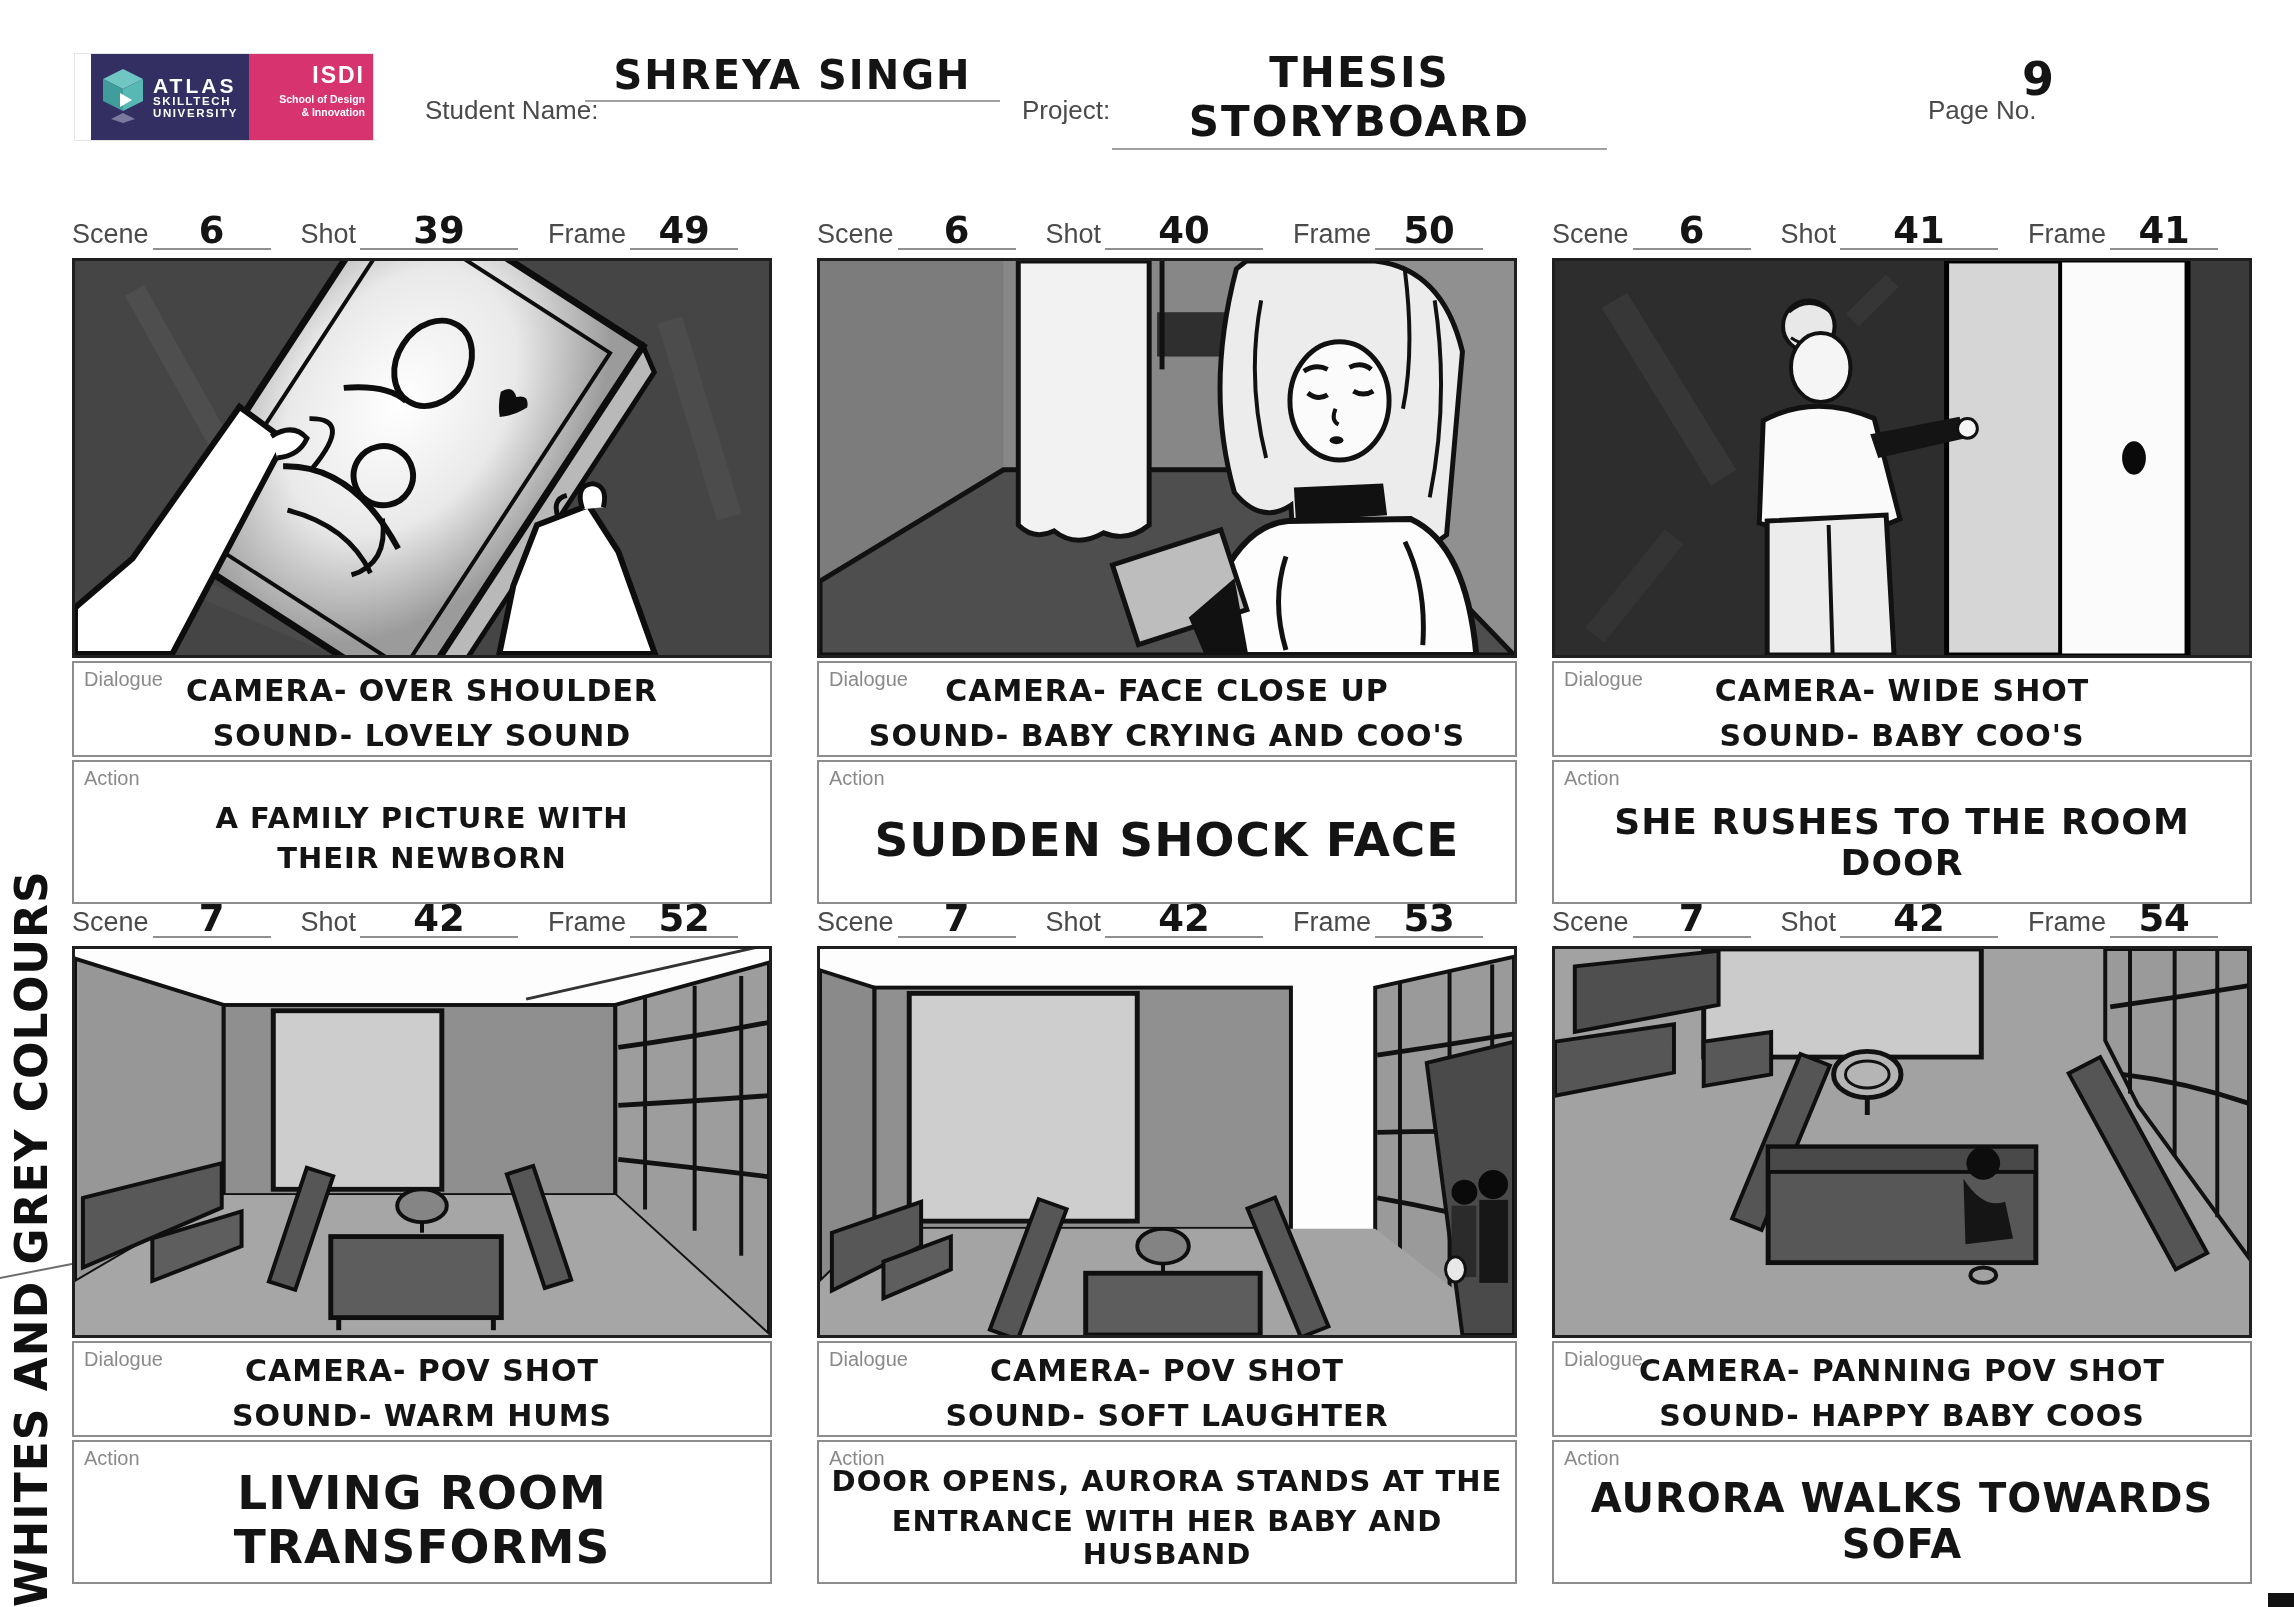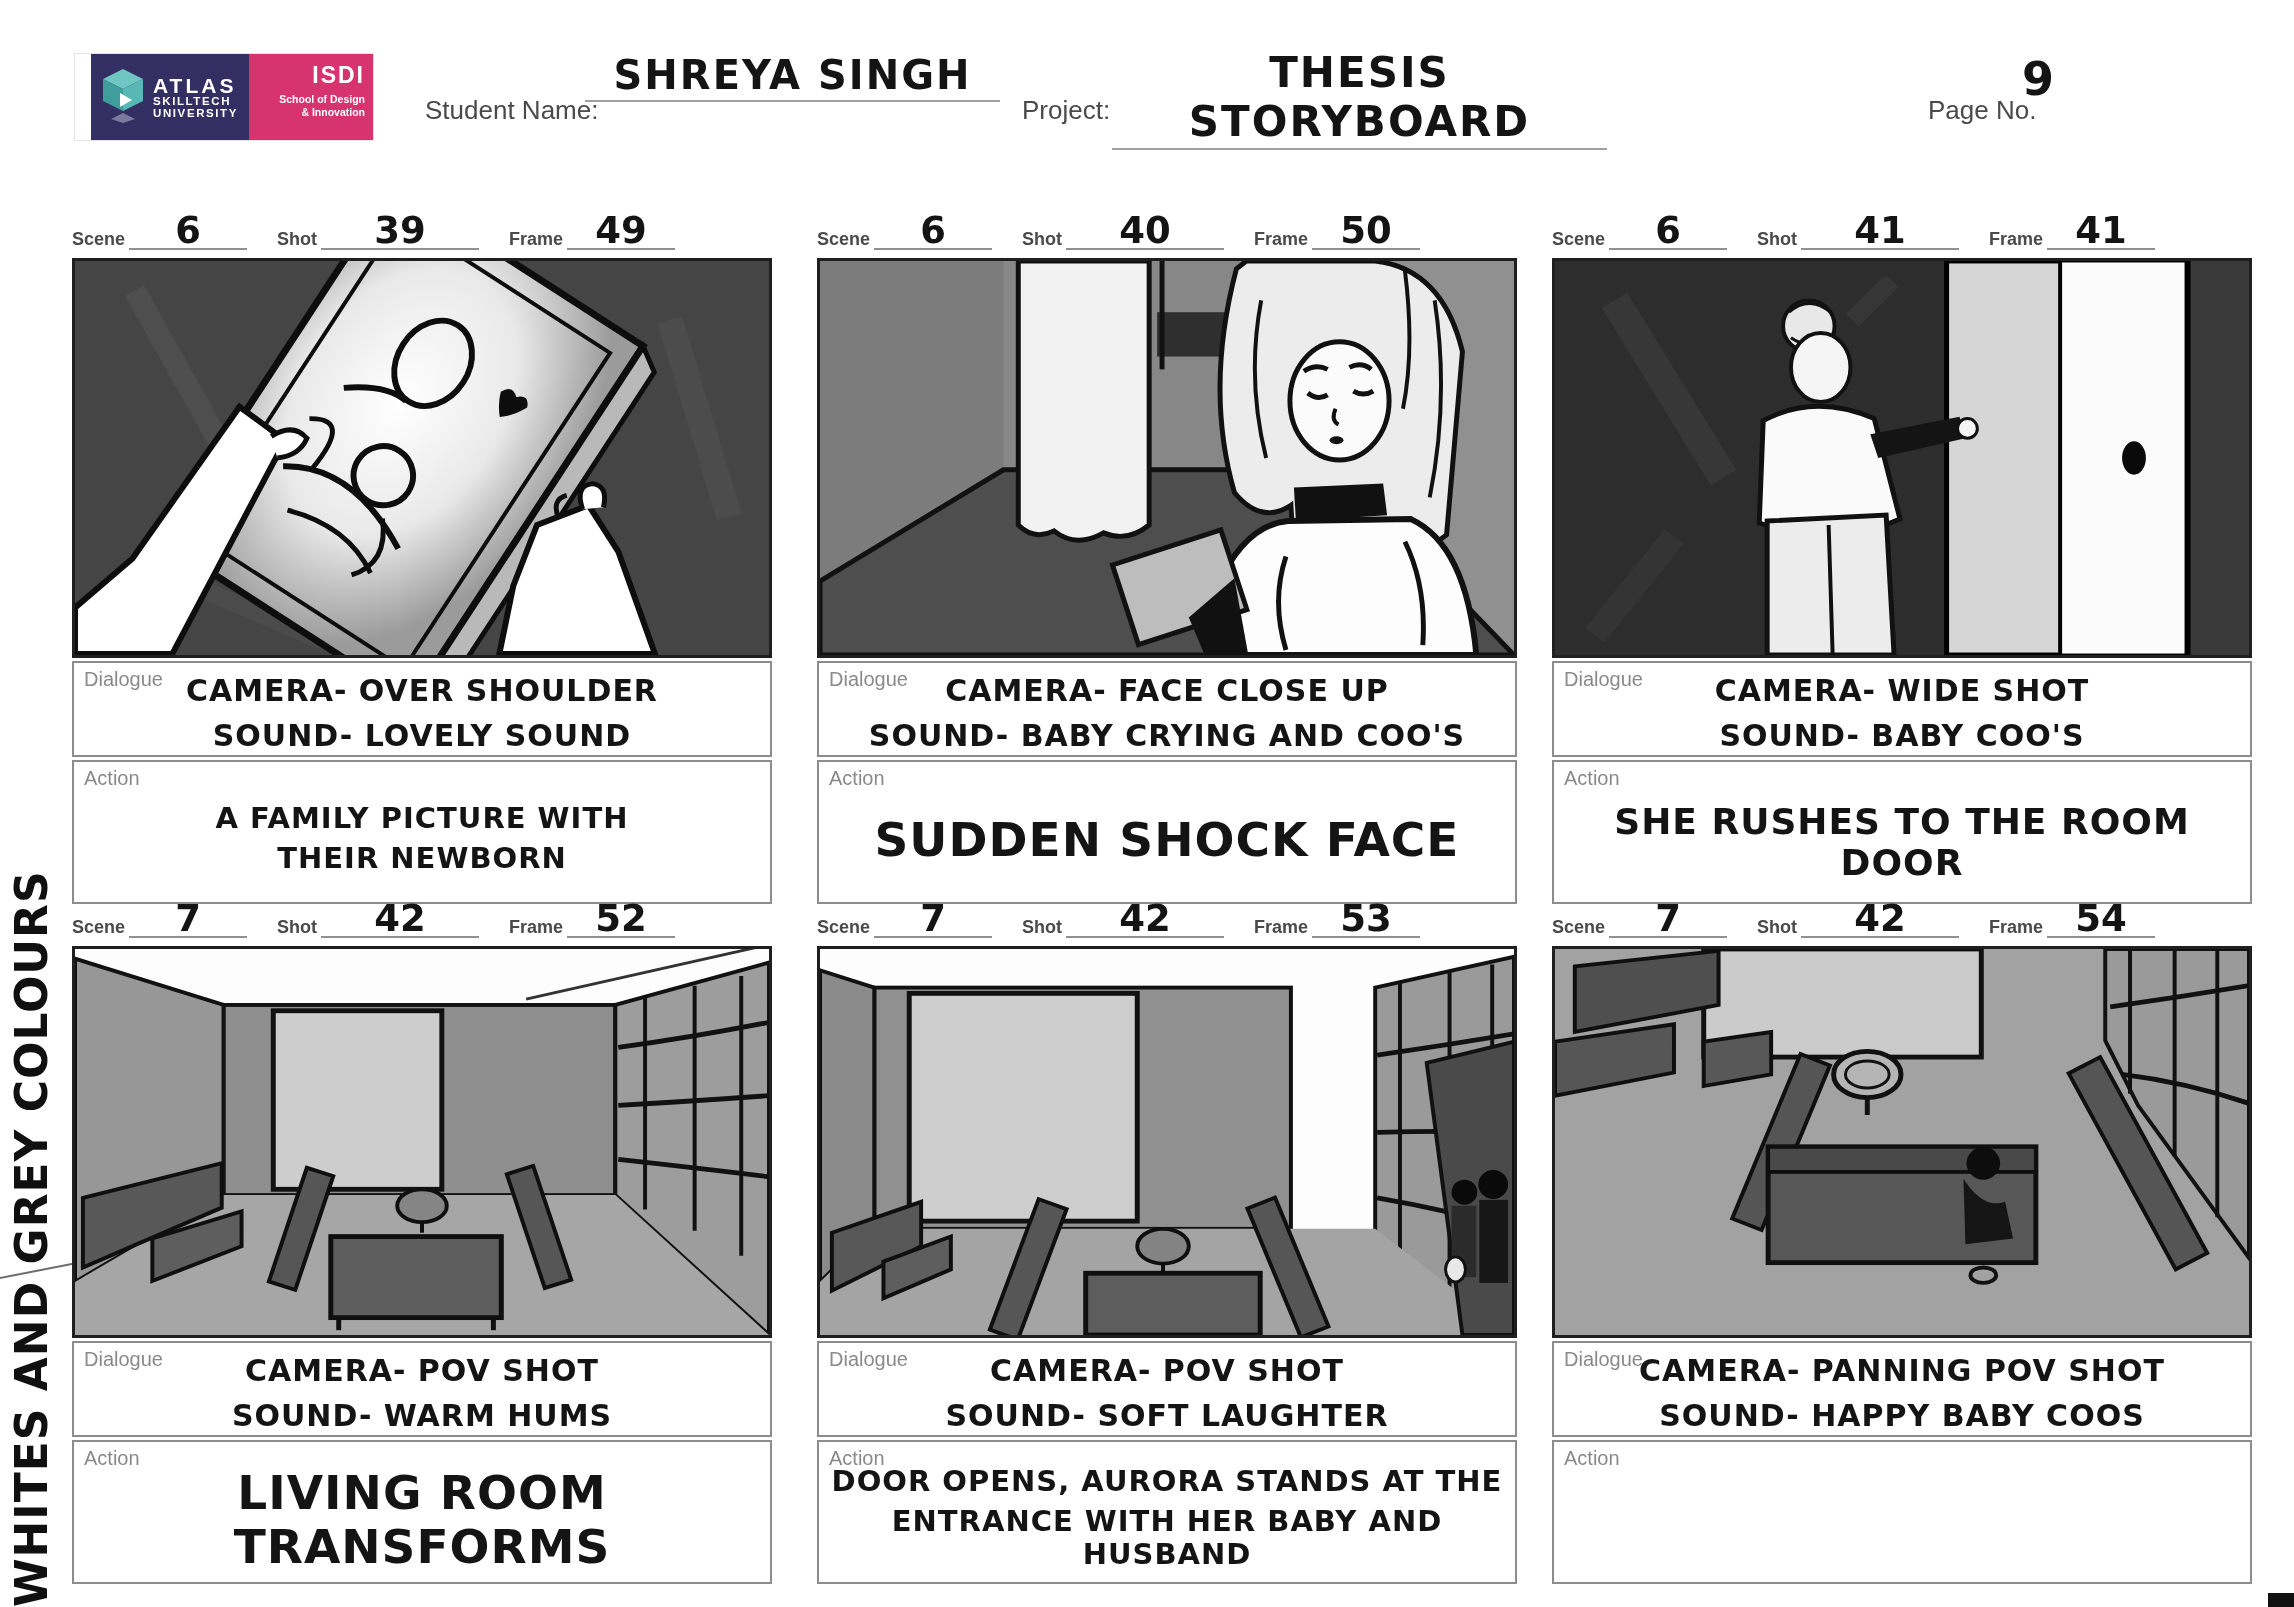--- a/index.html
+++ b/index.html
@@ -27,21 +27,21 @@
              writing-mode:vertical-rl;transform:rotate(180deg);
              font-family:"DejaVu Sans", sans-serif;font-weight:700;font-size:44px;
              letter-spacing:1px;color:#101010;white-space:nowrap;}
   .pencil-line{position:absolute;left:-8px;top:1262px;width:170px;height:0;
                border-top:2px solid #6d6d6d;transform:rotate(-11deg);}
   .corner-mark{position:absolute;right:0;bottom:0;width:26px;height:14px;background:#111;}
 
   
   .panel{position:absolute;width:700px;}
   .meta{display:flex;align-items:flex-end;height:50px;margin-bottom:8px;}
-  .mlabel{font-size:18px;color:#4a4a4a;margin-right:4px;line-height:1.1;font-weight:bold;}
+  .mlabel{font-size:27px;color:#4a4a4a;margin-right:4px;line-height:1.1;}
   .blank{display:inline-block;text-align:center;border-bottom:2px solid #909090;margin-right:30px;}
   .num{font-size:37px;line-height:0.95;display:inline-block;}
   .w-scene{width:118px}.w-shot{width:158px}.w-frame{width:108px}
   .frame-img{height:400px;border:3px solid #1f1f1f;box-sizing:border-box;background:#444;overflow:hidden;}
   .row2 .frame-img{height:392px;}
   .frame-img svg{display:block;width:100%;height:100%;}
   .tbox{position:relative;border:2px solid #8d8d8d;box-sizing:border-box;margin-top:3px;
         display:flex;flex-direction:column;align-items:center;justify-content:center;}
   .dlg{height:96px;}
   .act{height:144px;}
@@ -384,17 +384,18 @@
         <ellipse cx="432" cy="338" rx="13" ry="8" fill="none" stroke="#111" stroke-width="4"></ellipse>
       </svg>
     </div>
     <div class="tbox dlg">
       <span class="boxlabel">Dialogue</span>
       <div class="hand line">CAMERA- PANNING POV SHOT</div>
       <div class="hand line">SOUND- HAPPY BABY COOS</div>
     </div>
     <div class="tbox act act-l">
       <span class="boxlabel">Action</span>
+      <div class="hand line">AURORA WALKS TOWARDS SOFA</div>
 
     </div>
   </section>
 
 </div>
 
 </body></html>

